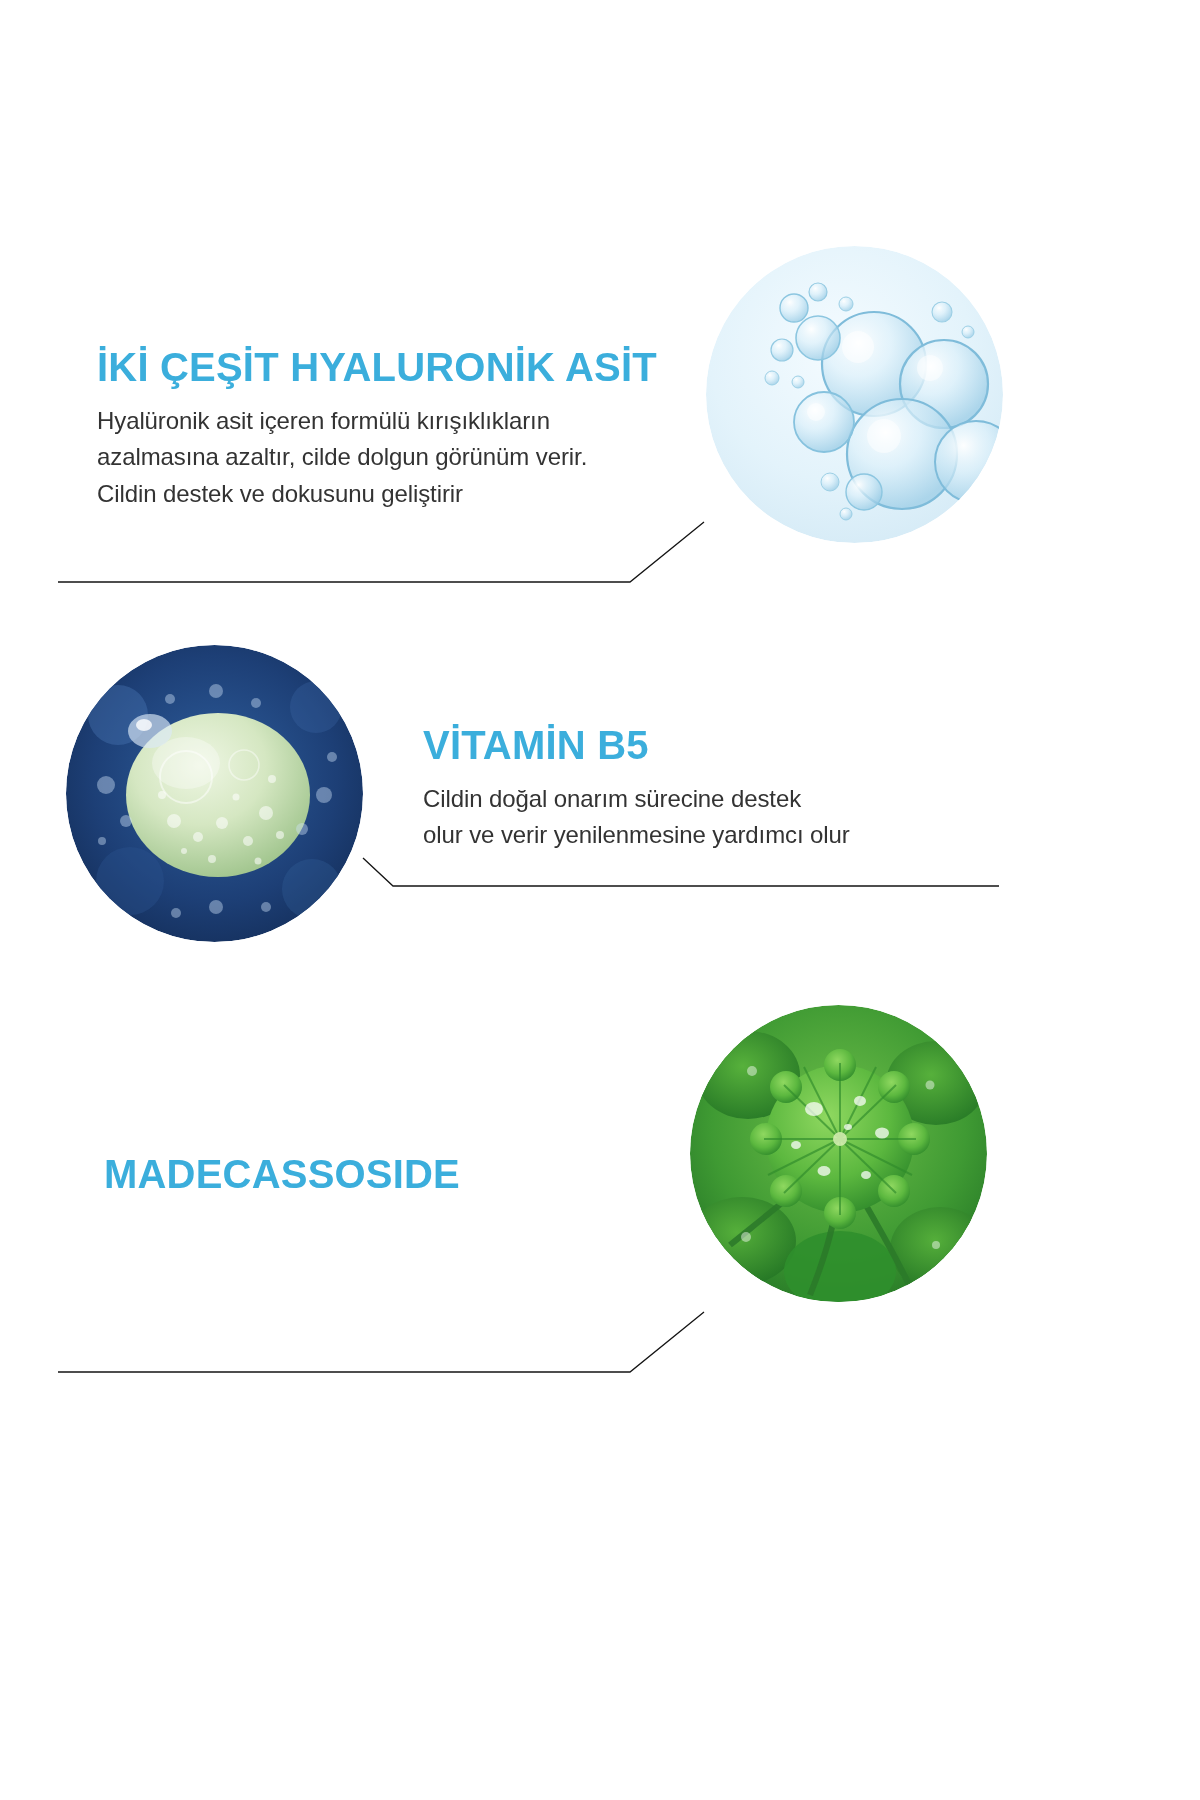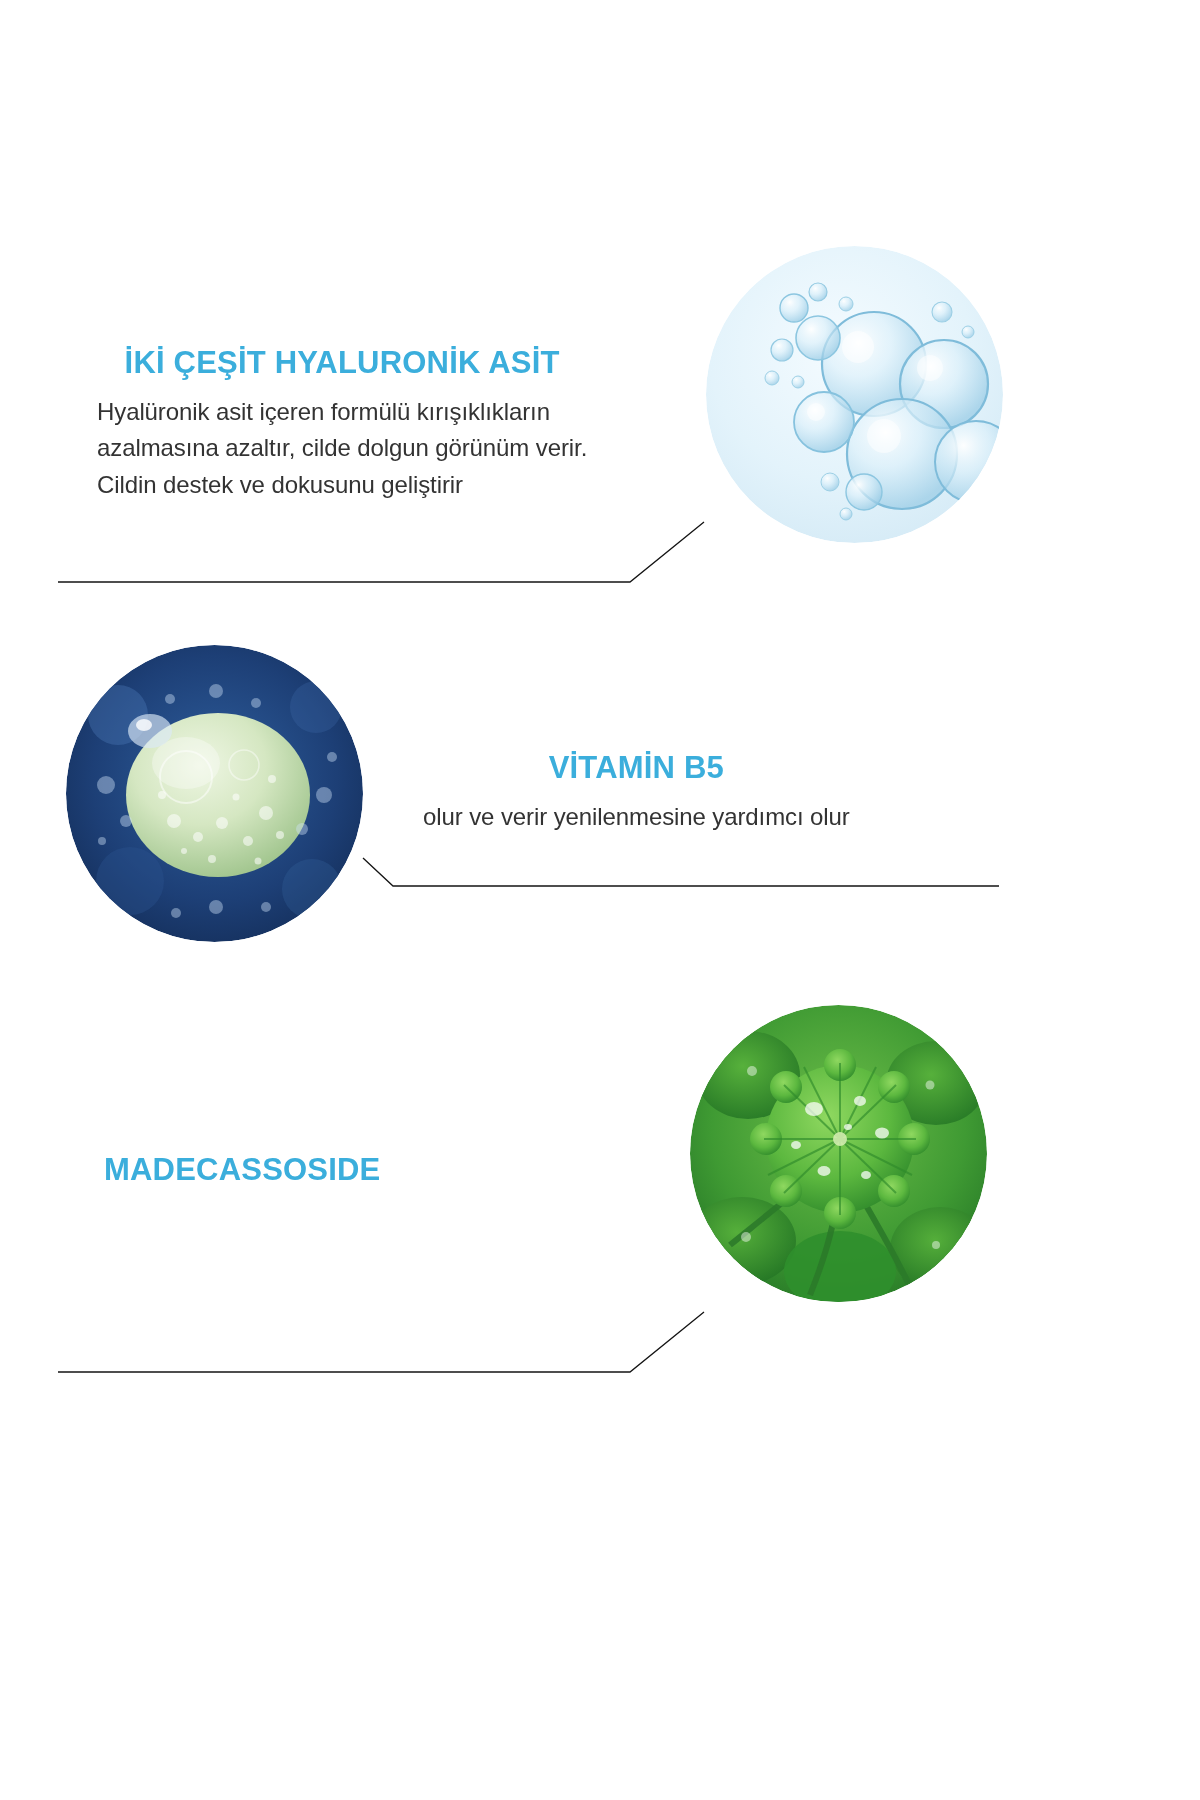--- a/index.html
+++ b/index.html
@@ -10,26 +10,25 @@
     color:#2b2b2b;
     position:relative;
     overflow:hidden;
   }
   .page { position:relative; width:1200px; height:1800px; background:#fff; }
 
   
   .block { position:absolute; }
 
   .heading {
-    font-size:31px;
+    font-size:40px;
     font-weight:700;
     letter-spacing:0.2px;
     color:#3BAEDC;
     white-space:nowrap;
-    text-align:center;
   }
   .body-text {
     font-size:24px;
     font-weight:400;
     line-height:1.52;
     color:#333333;
     letter-spacing:-0.1px;
   }
   .body-text .ln { display:block; white-space:nowrap; }
 
@@ -46,21 +45,21 @@
   .photo svg { display:block; }
 
   
   #block1 { left:97px; top:345px; }
   #block1 .heading { margin-bottom:13px; }
 
   #photo1 { left:706px; top:246px; width:297px; height:297px; }
   #conn1 { left:58px; top:520px; }
 
   
-  #block2 { left:423px; top:750px; }
+  #block2 { left:423px; top:723px; }
   #block2 .heading { margin-bottom:13px; }
 
   #photo2 { left:66px; top:645px; width:297px; height:297px; }
   #conn2 { left:363px; top:806px; }
 
   
   #block3 { left:104px; top:1152px; }
   #block3 .heading { margin-bottom:13px; }
 
   #photo3 { left:690px; top:1005px; width:297px; height:297px; }
@@ -194,20 +193,21 @@
 
         <ellipse cx="84" cy="86" rx="22" ry="17" fill="#dceaf8" opacity="0.65"></ellipse>
         <ellipse cx="78" cy="80" rx="8" ry="6" fill="#ffffff" opacity="0.8"></ellipse>
       </g>
     </svg>
   </div>
 
   <div class="block" id="block2">
     <div class="heading">VİTAMİN B5</div>
     <div class="body-text">
+      <span class="ln">Cildin doğal onarım sürecine destek</span>
       <span class="ln">olur ve verir yenilenmesine yardımcı olur</span>
     </div>
   </div>
 
   <div class="connector" id="conn2">
     <svg width="660" height="100" viewBox="0 0 660 100">
       <path d="M636 80 L30 80 L0 52" fill="none" stroke="#141414" stroke-width="1.3"></path>
     </svg>
   </div>
 

